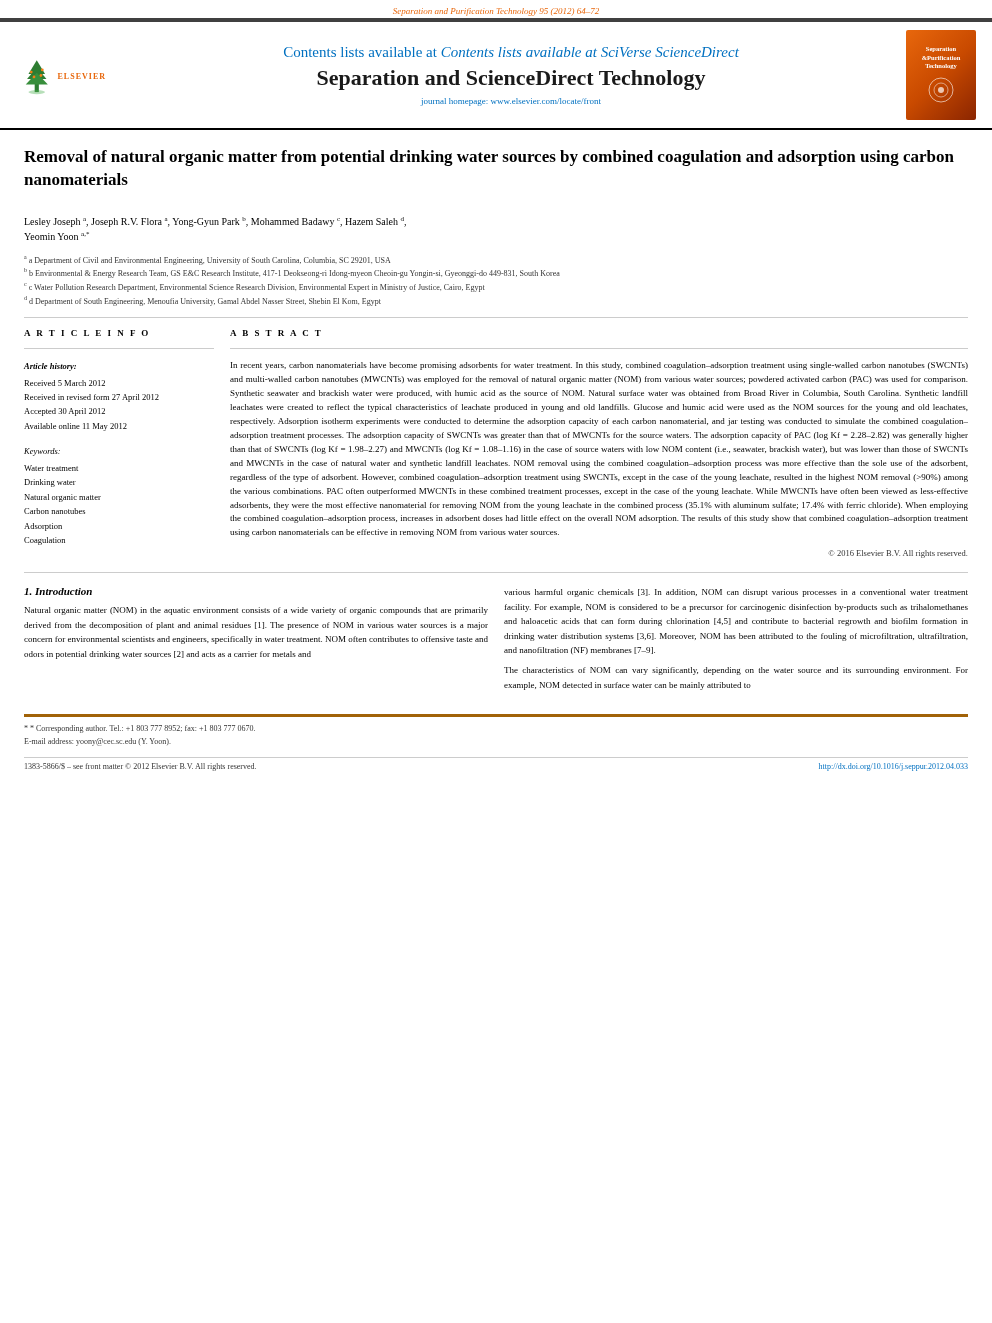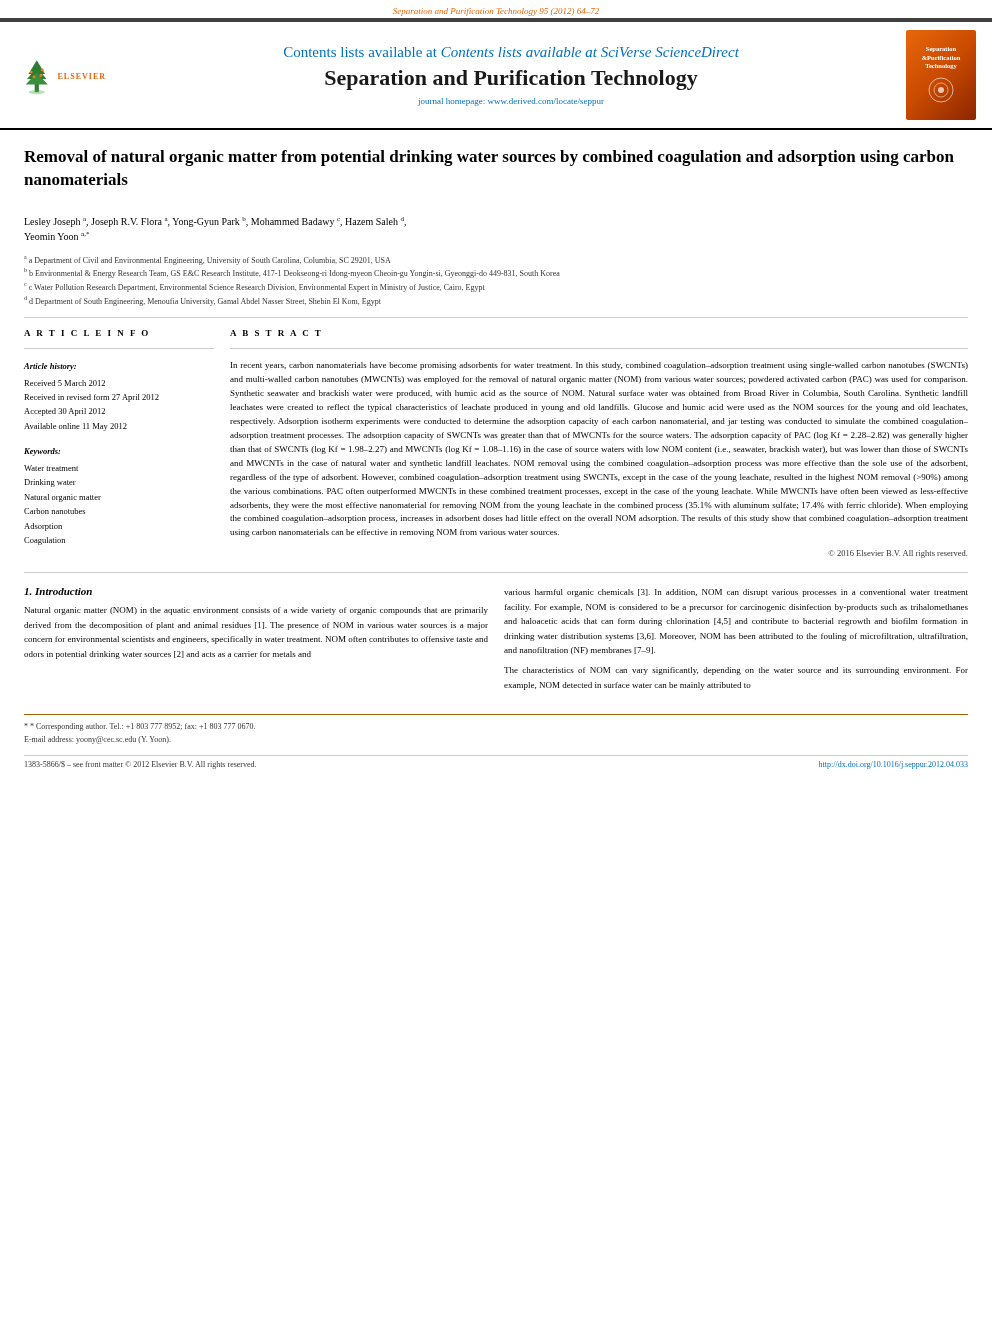--- a/index.html
+++ b/index.html
@@ -170,21 +170,21 @@
       font-weight: bold;
       display: block;
       margin-bottom: 2px;
     }
     .keywords-list {
       font-size: 8.5px;
       line-height: 1.7;
     }
     .keywords-list .label {
       font-style: italic;
-      font-weight: bold;
+      font-weight: normal;
       display: block;
       margin-bottom: 2px;
     }
 
     
     .abstract-text {
       font-size: 9px;
       line-height: 1.55;
       text-align: justify;
     }
@@ -223,21 +223,21 @@
       line-height: 1.6;
       text-align: justify;
     }
     .body-text p {
       margin-bottom: 6px;
     }
 
     
     .article-footer {
       margin-top: 16px;
-      border-top: 1px solid #a16207;
+      border-top: 3px solid #a16207;
       padding-top: 6px;
     }
     .footnote {
       font-size: 8px;
       line-height: 1.6;
       color: #333;
     }
     .footer-bottom {
       display: flex;
       justify-content: space-between;
@@ -282,24 +282,24 @@
         <circle cx="36" cy="30" r="2" fill="#f57f17"></circle>
       </svg>
       <div class="elsevier-text">ELSEVIER</div>
     </div>
   </div>
 
   <div class="journal-name-center">
     <div class="sciverse-link">
       Contents lists available at <span style="color:#0070c0; font-style:italic;">Contents lists available at SciVerse ScienceDirect</span>
     </div>
-    <div class="journal-title-main">Separation and Purification Technology</div>
+    <div class="journal-title-main">Separation and ScienceDirect Technology</div>
     <div class="homepage-link">
       <span>journal homepage: </span>
-      <span style="color:#0070c0;">www.derived.com/locate/seppur</span>
+      <span style="color:#0070c0;">www.elsevier.com/locate/front</span>
     </div>
   </div>
 
   <div class="journal-cover-img">
     <div class="cover-title">Separation</div>
     <div class="cover-title">&amp;Purification</div>
     <div class="cover-title">Technology</div>
 
     <svg width="50" height="30" viewBox="0 0 50 30" style="margin-top:4px;">
       <circle cx="25" cy="15" r="12" fill="none" stroke="#fff" stroke-width="1" opacity="0.6"></circle>

